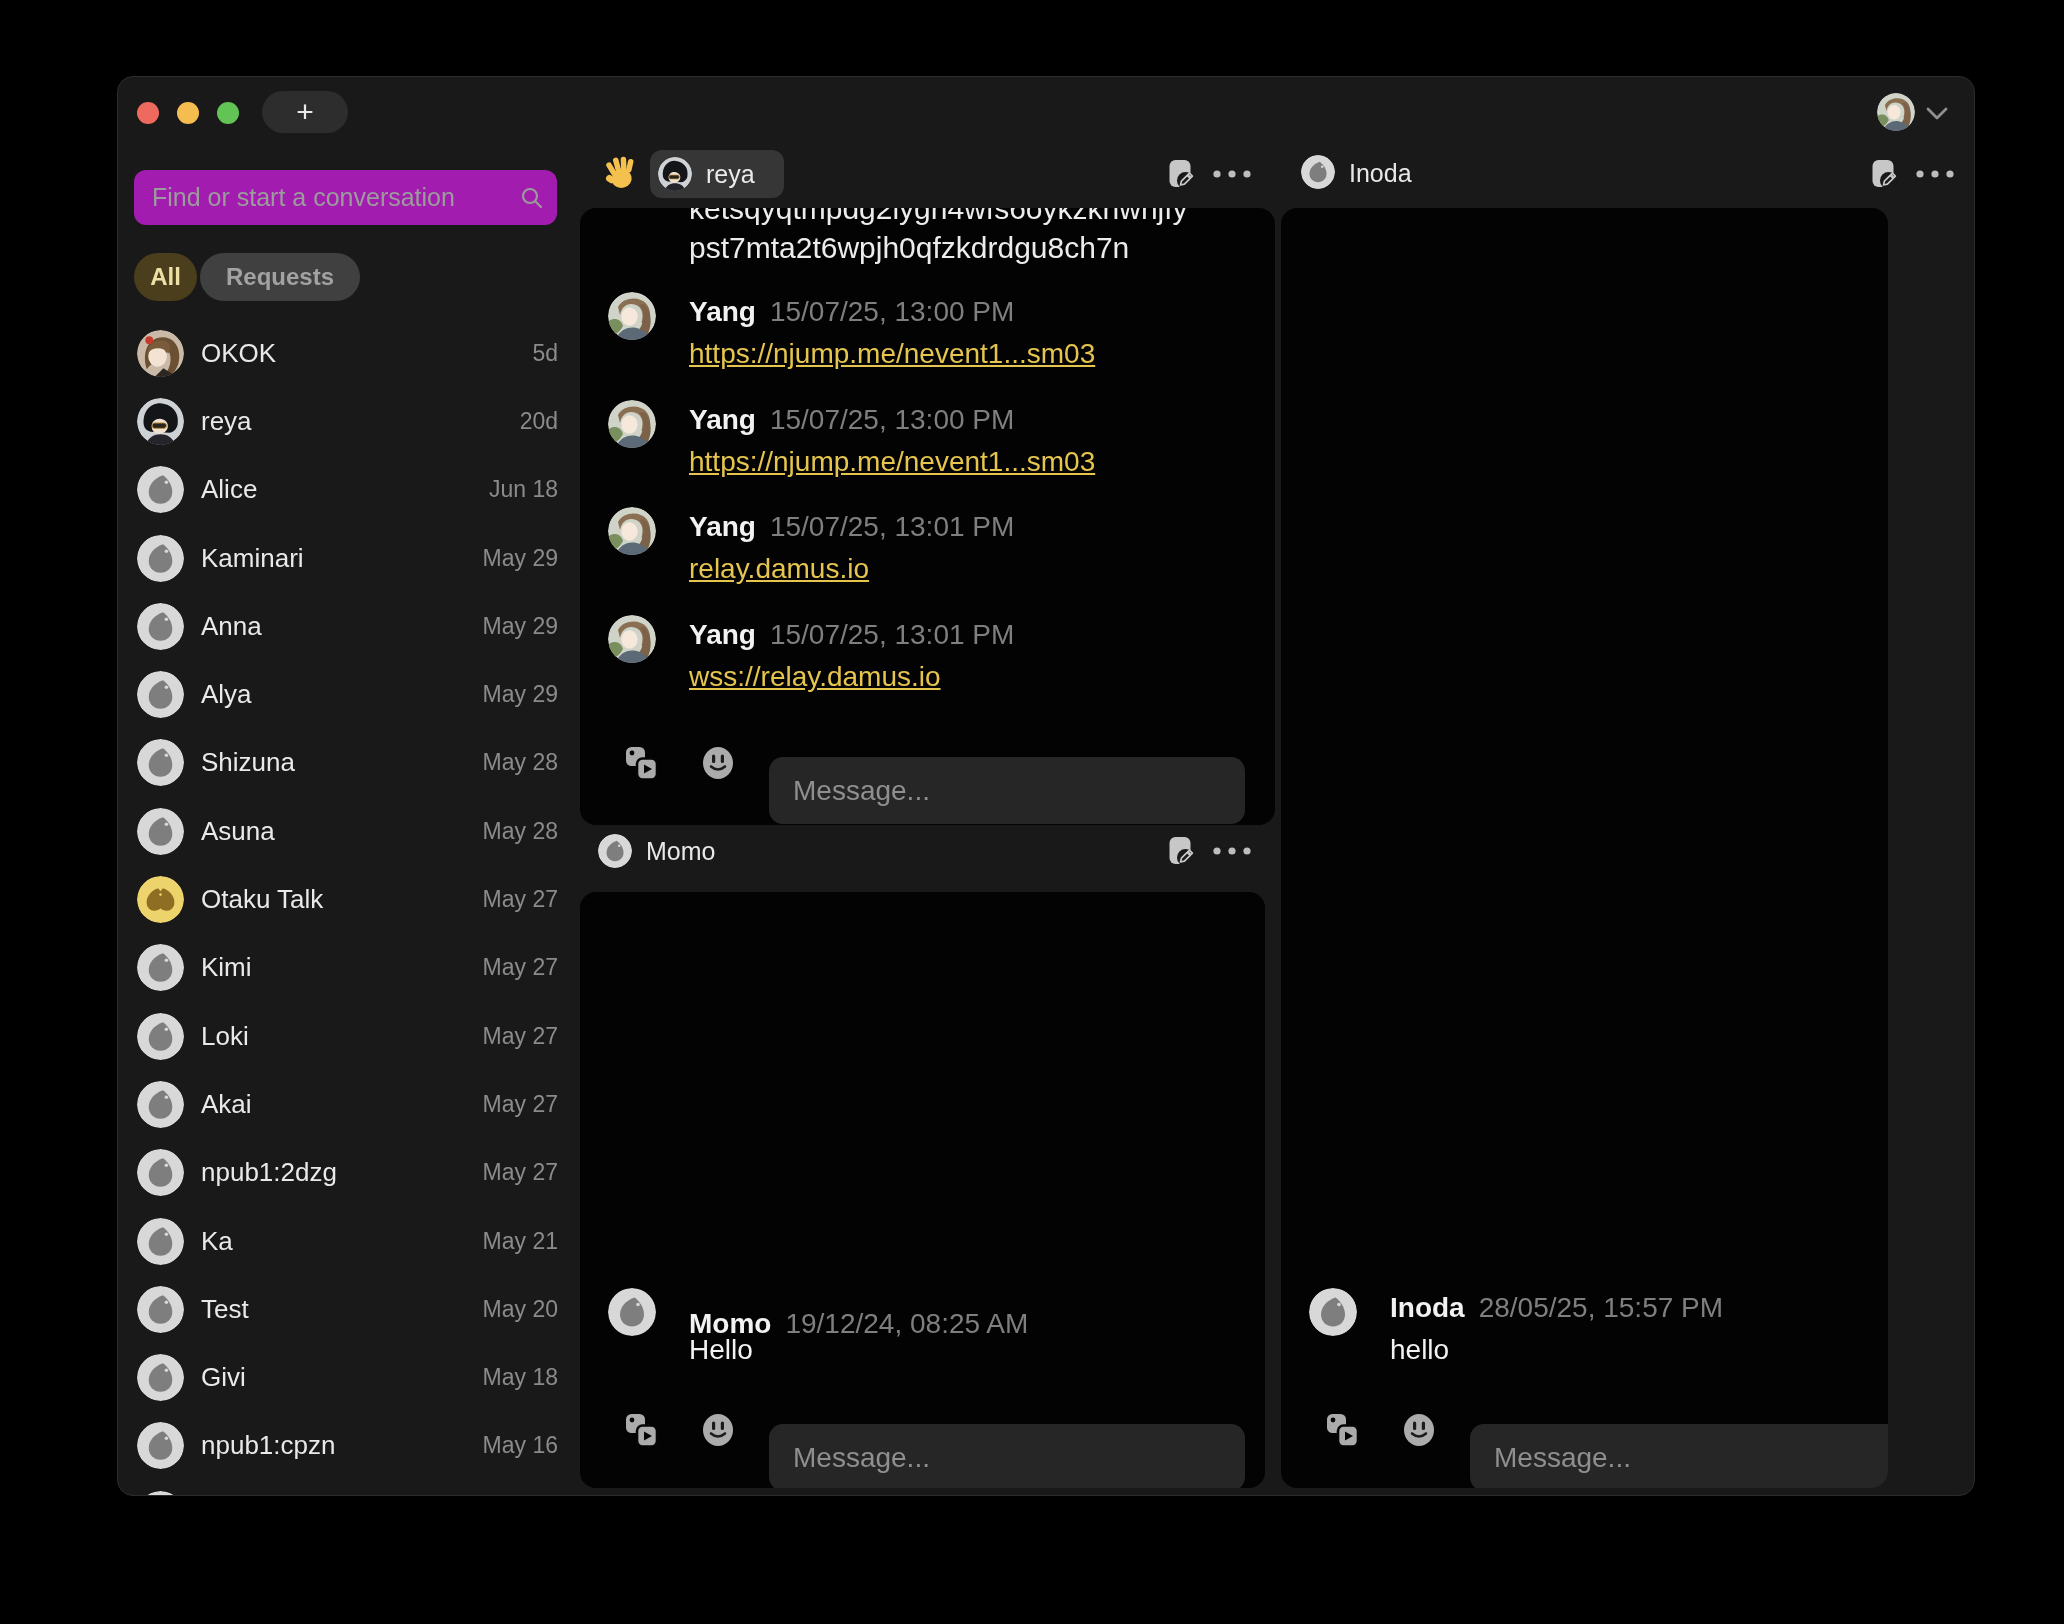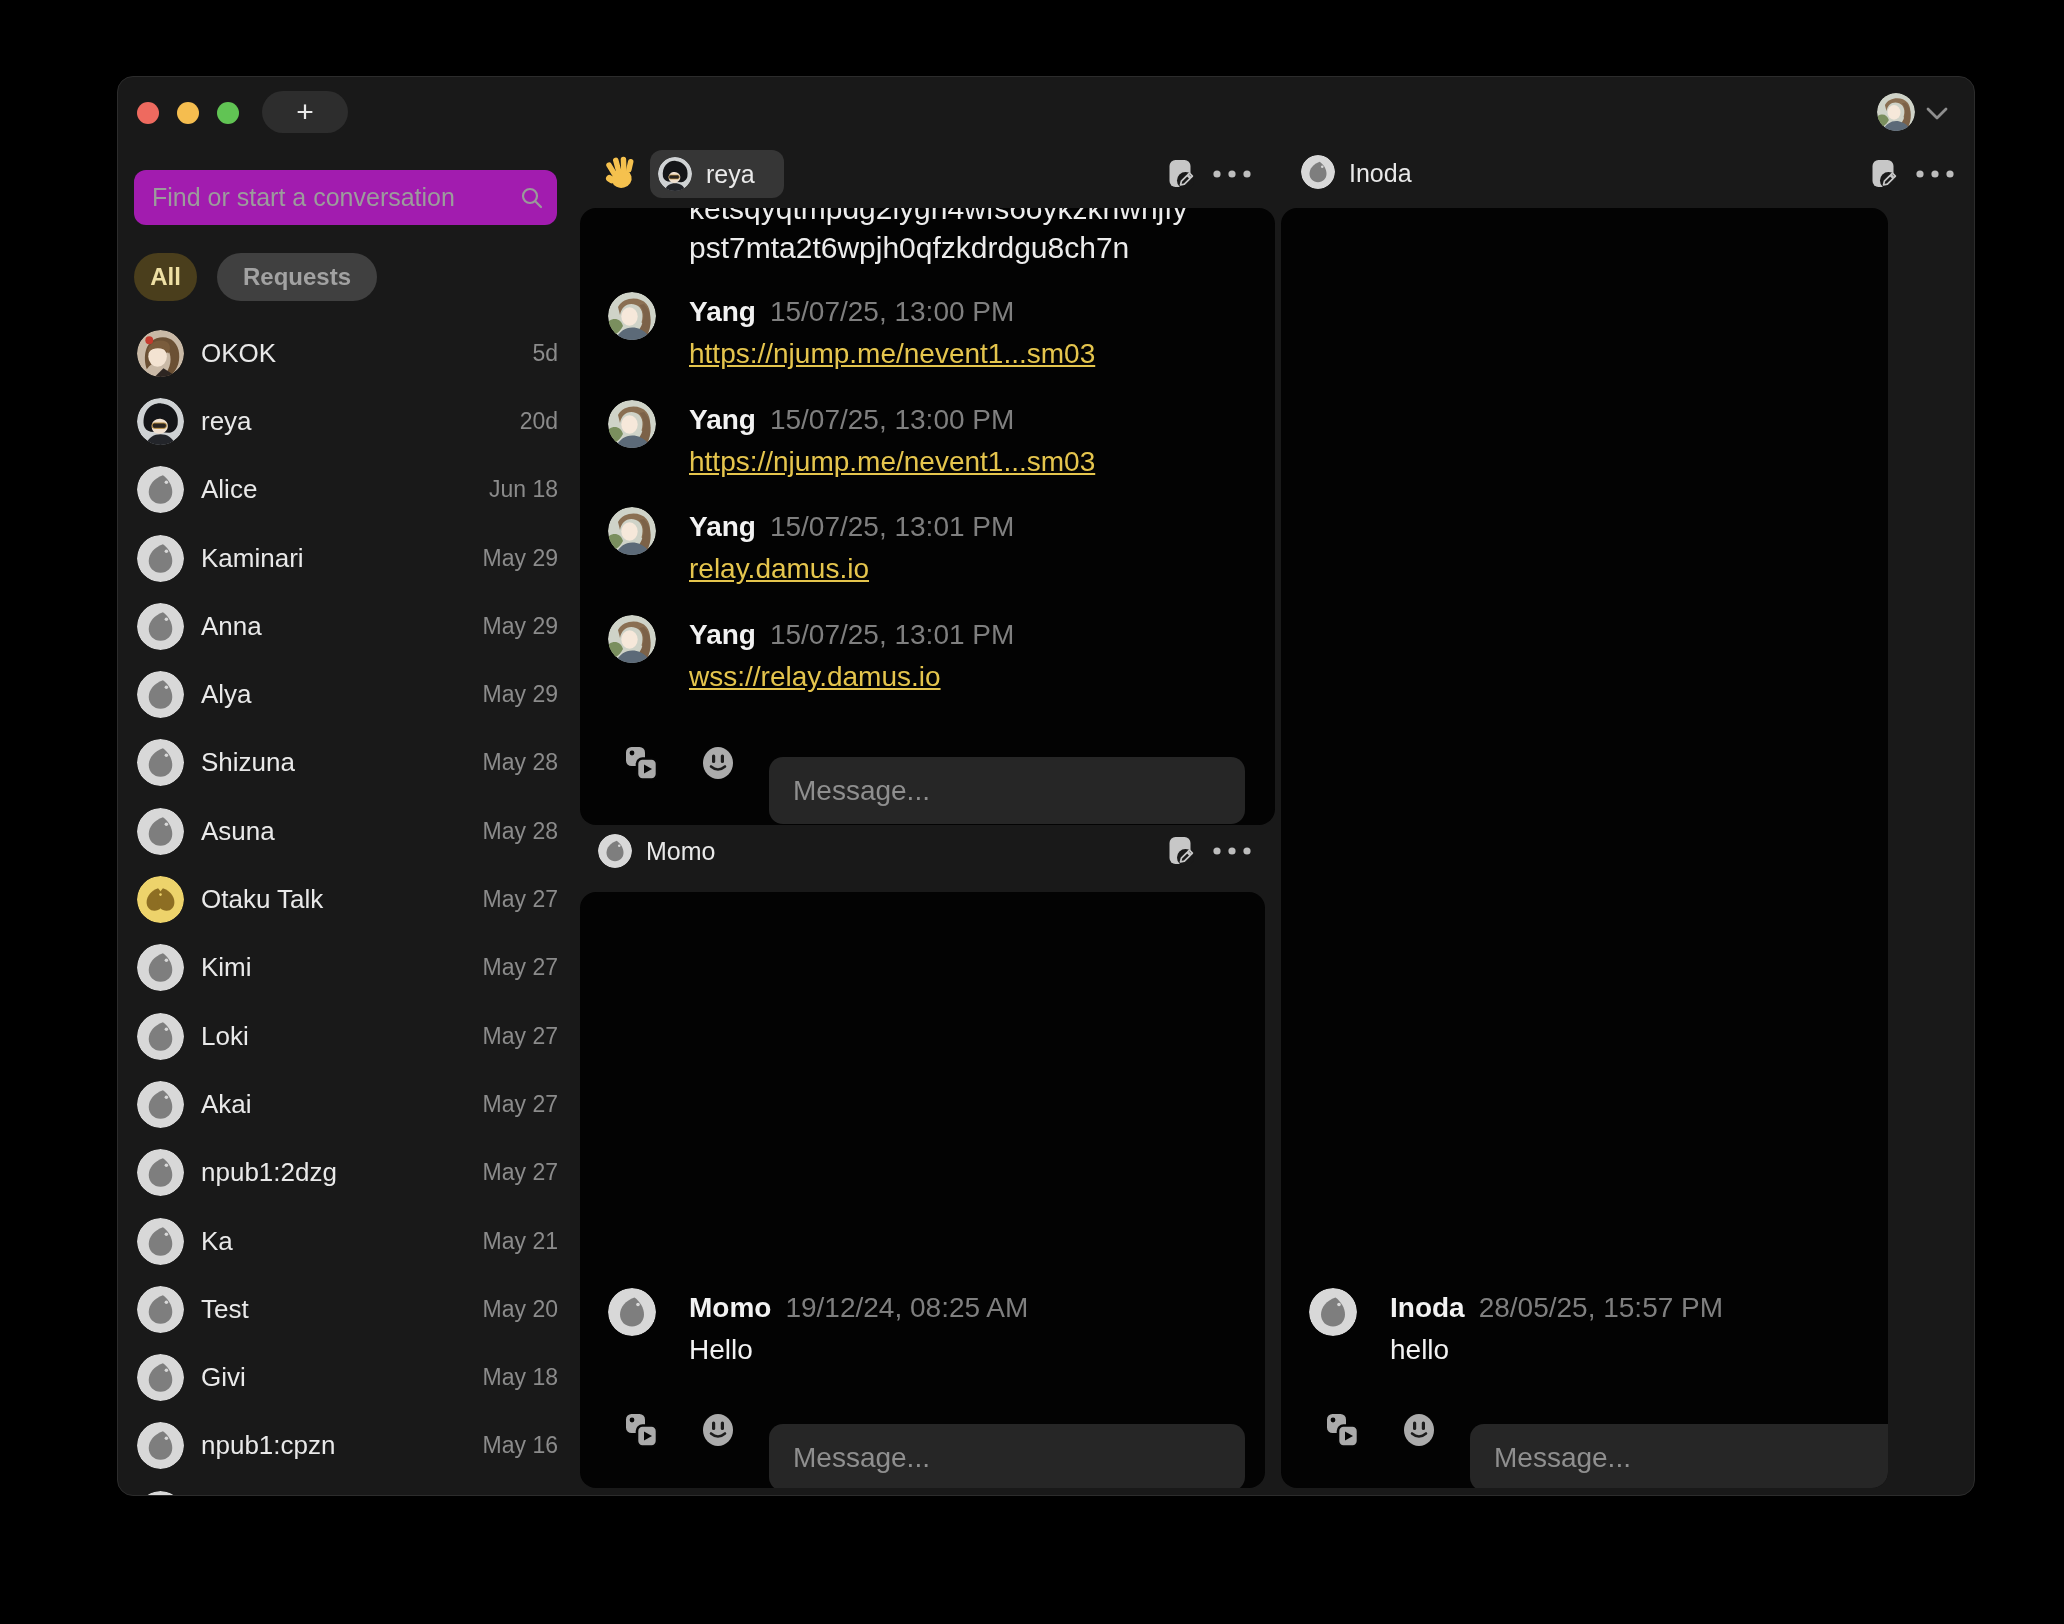--- a/index.html
+++ b/index.html
@@ -143,21 +143,21 @@
       <use href="#icon-chevron"></use>
     </svg>
 
   <div class="searchbox">
     <input type="text" placeholder="Find or start a conversation" style="">
     <svg class="abs" style="right:14px;top:16px;pointer-events:none;" width="23" height="23" viewBox="0 0 23 23">
         <use href="#icon-search"></use>
       </svg>
   </div>
 
-  <div class="abs" style="left:16px;top:176px;display:flex;gap:20px;">
+  <div class="abs" style="left:16px;top:176px;display:flex;gap:3px;">
     <div class="pillbtn pill-active">
         <span>All</span>
       </div>
     <div class="pillbtn pill-idle">
         <span>Requests</span>
       </div>
   </div>
 
   <div class="convlist">
     <div class="conv-row">
@@ -403,21 +403,21 @@
       <use href="#icon-dots"></use>
     </svg>
 
   <div class="card" style="left:462px;top:815px;width:685px;height:596px;">
     <div class="abs" style="left:0;top:396px;width:100%;height:96px;">
       <span class="msg-av">
           <svg viewBox="0 0 48 48">
             <use href="#av-default"></use>
           </svg>
         </span>
-      <div class="msg-line" style="top:2px;"><span class="msg-name">Momo</span><span class="msg-time">19/12/24, 08:25 AM</span></div>
+      <div class="msg-line" style="top:18px;"><span class="msg-name">Momo</span><span class="msg-time">19/12/24, 08:25 AM</span></div>
       <div class="msg-line" style="top:44px;"><span class="msg-text">Hello</span></div>
     </div>
     <svg class="icn" style="left:45px;top:521px;" width="34" height="36" viewBox="0 0 34 36">
         <use href="#icon-media"></use>
       </svg>
     <svg class="icn" style="left:121px;top:521px;" width="34" height="34" viewBox="0 0 34 34">
         <use href="#icon-smile"></use>
       </svg>
     <input class="msg-input" style="left: 189px; top: 505px; width: 476px;" placeholder="Message...">
   </div>

